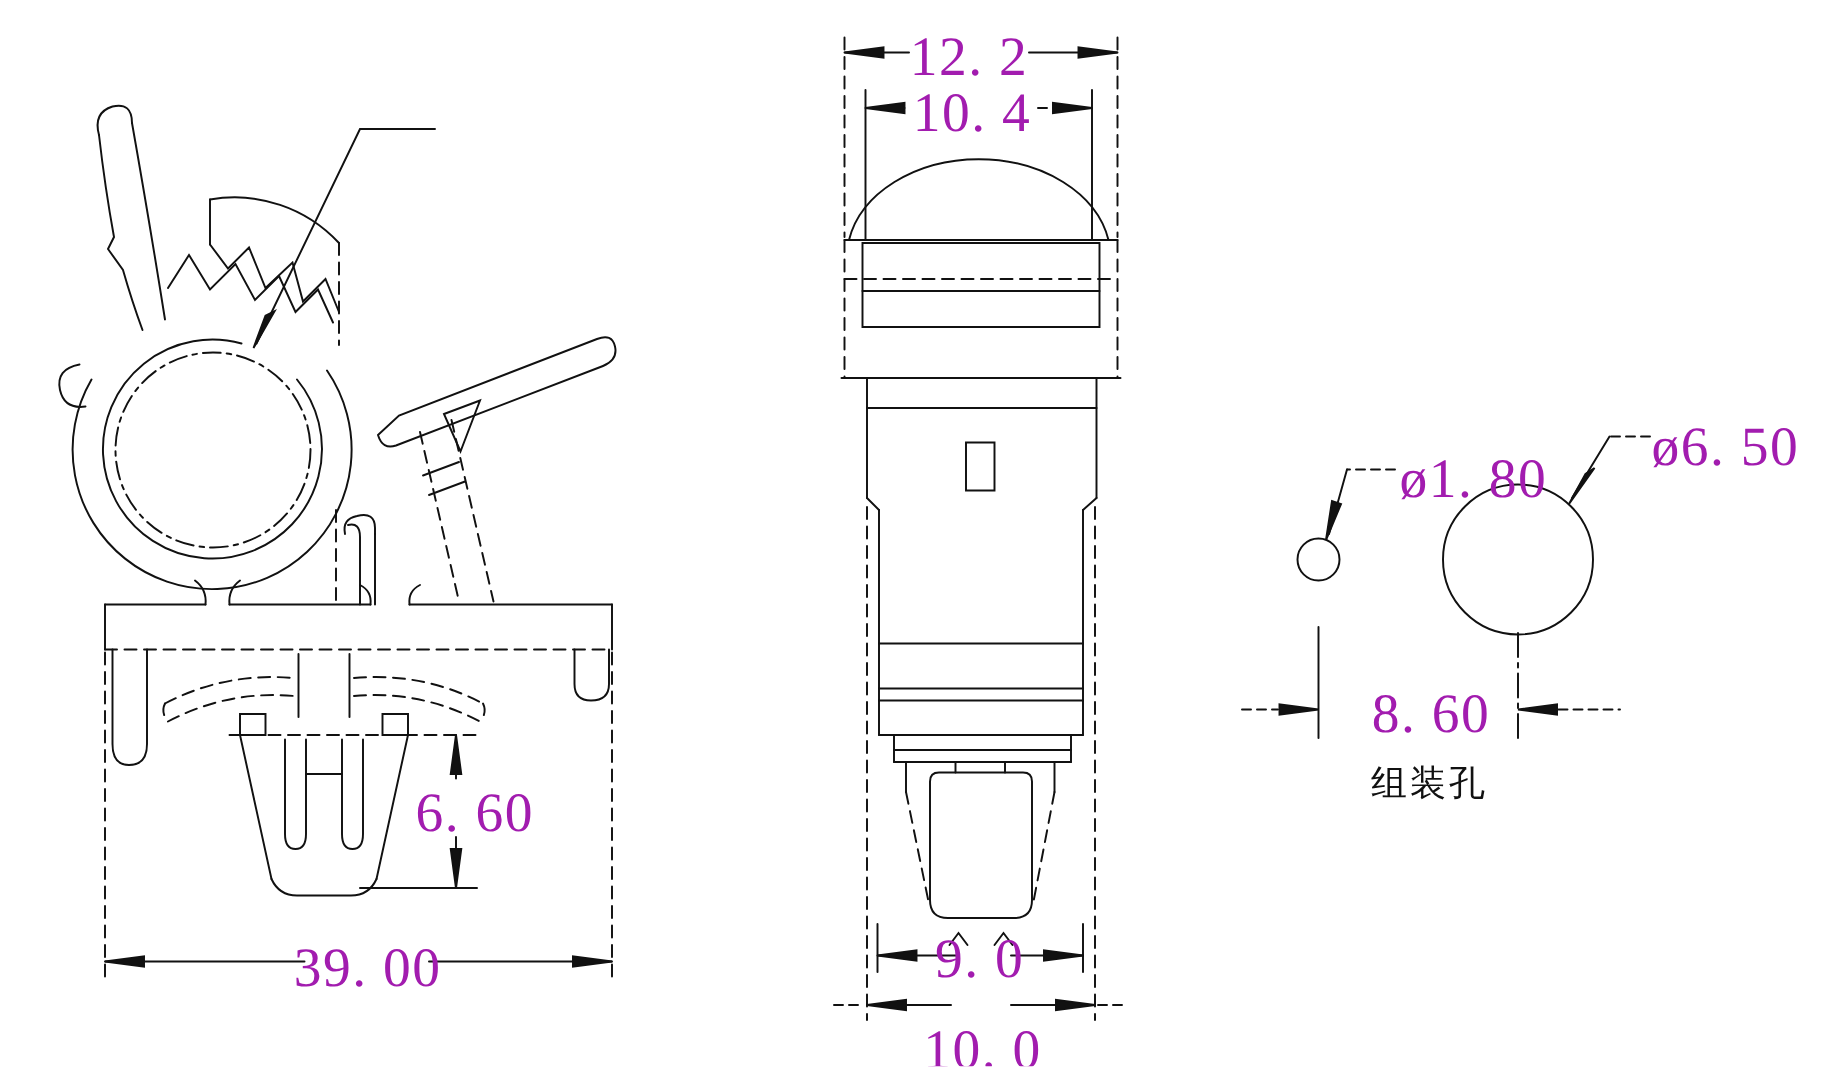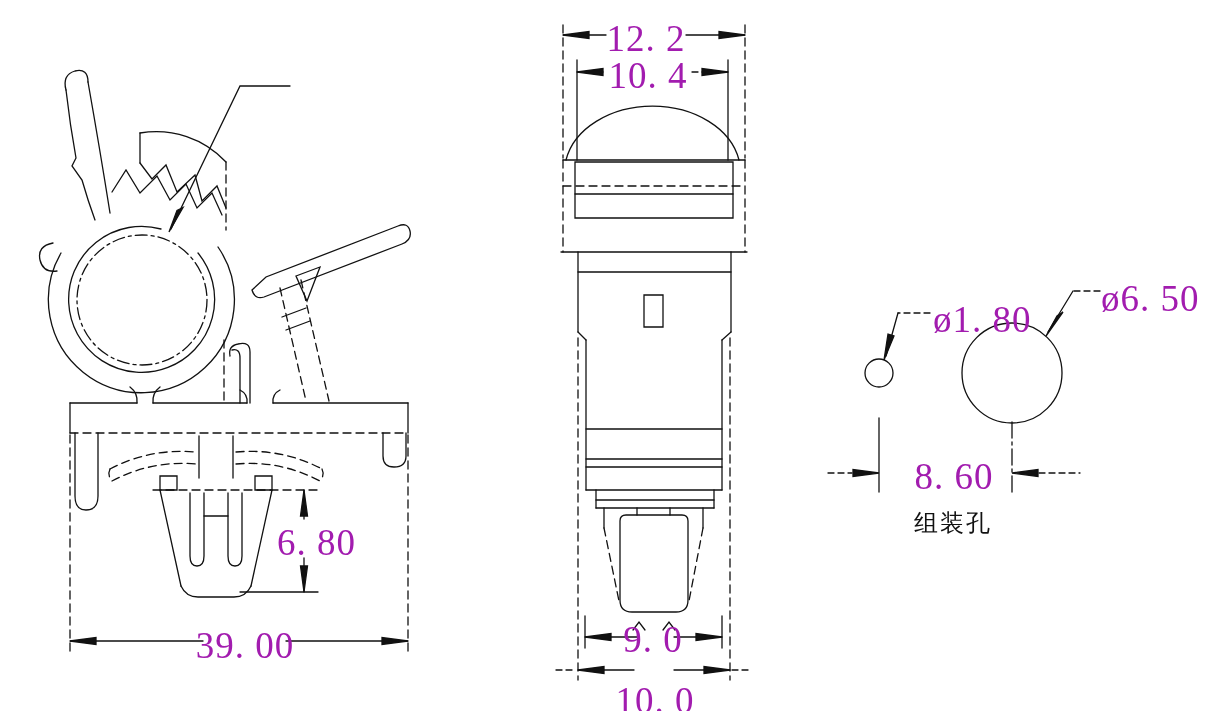--- a/index.html
+++ b/index.html
@@ -201,21 +201,21 @@
 
 
   <div class="dim centered" style="left:646px;top:20px;">12. 2</div>
 
   <div class="dim centered" style="left:648px;top:57px;">10. 4</div>
 
   <div class="dim centered" style="left:653px;top:621px;">9. 0</div>
 
   <div class="dim centered" style="left:655px;top:682px;">10. 0</div>
 
-  <div class="dim" style="left:277px;top:524px;">6. 80</div>
+  <div class="dim" style="left:277px;top:524px;">6. 60</div>
 
   <div class="dim centered" style="left:245px;top:627px;">39. 00</div>
 
   <div class="dim" style="left:933px;top:301px;">ø1. 80</div>
 
   <div class="dim" style="left:1101px;top:280px;">ø6. 50</div>
 
   <div class="dim centered" style="left:954px;top:458px;text-align:center;">8. 60</div>
 
   <div class="caption" style="left:914px;top:511px;">组装孔</div>

